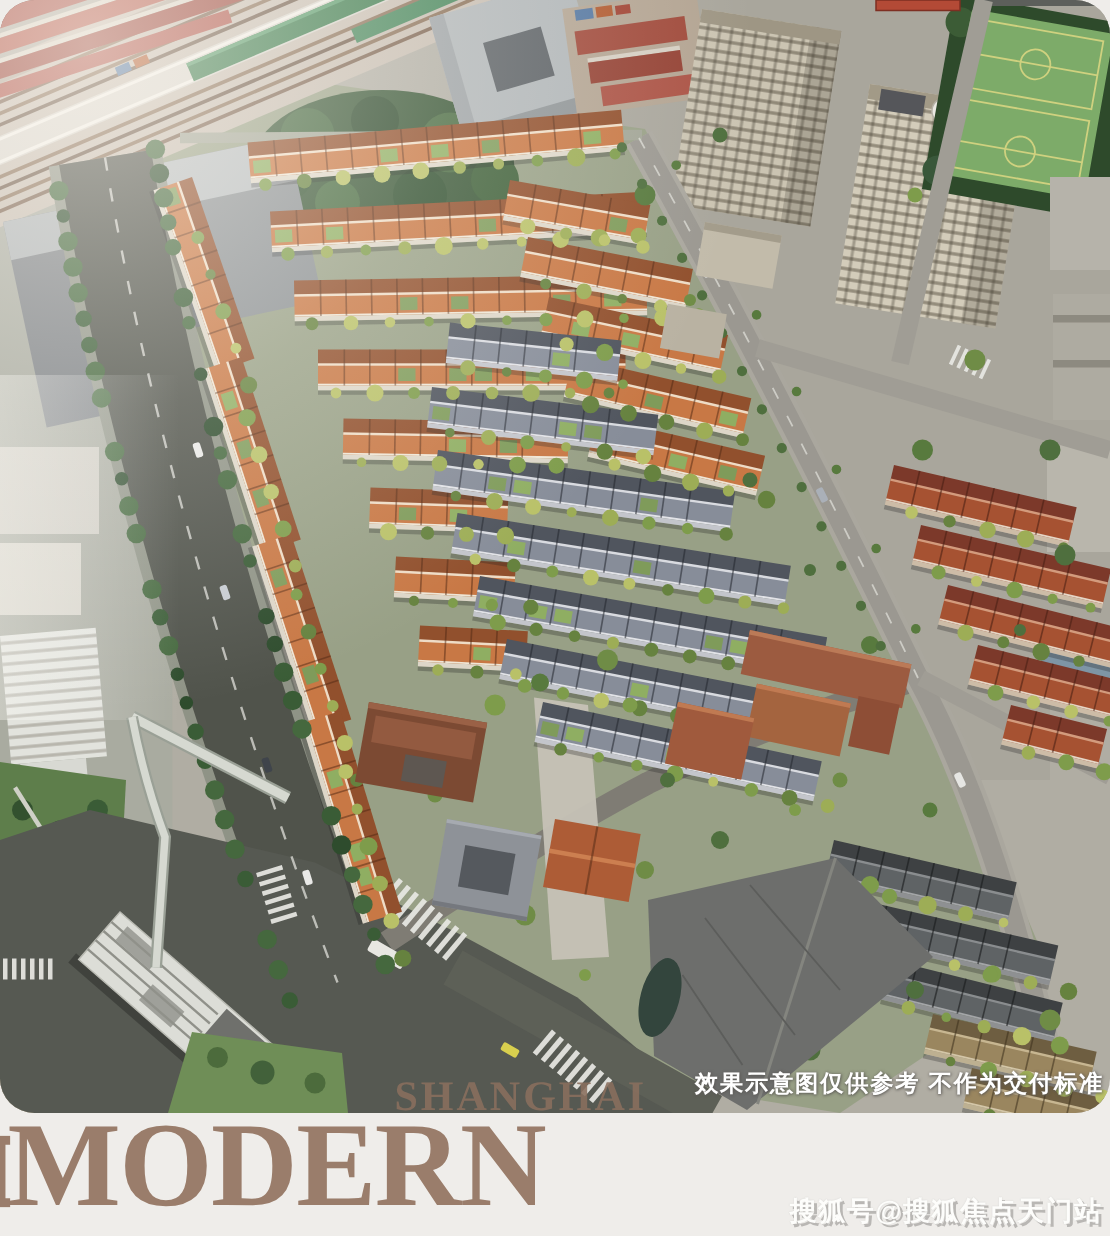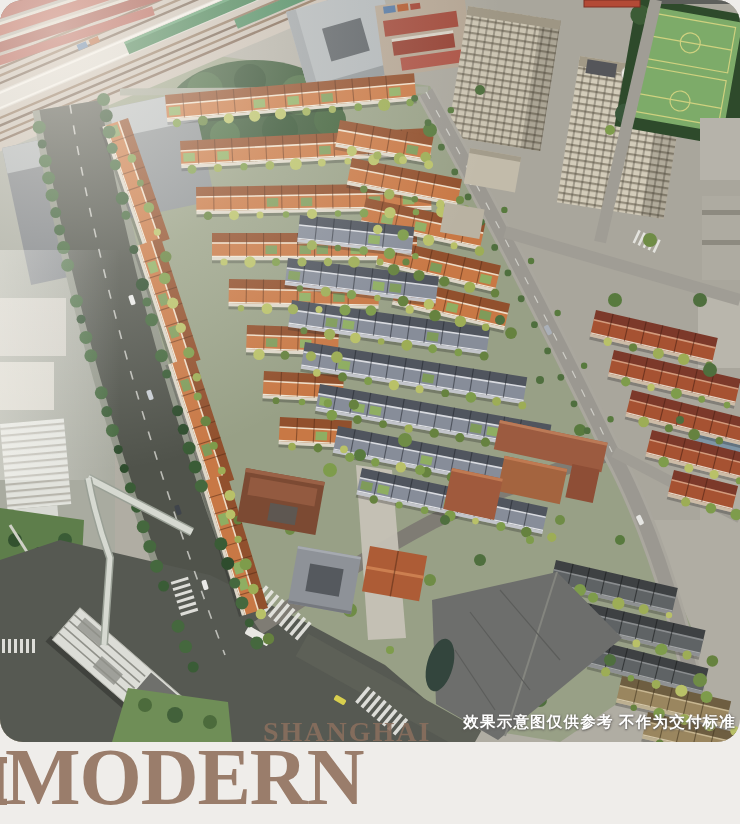--- a/index.html
+++ b/index.html
@@ -1243,14 +1243,15 @@
       <rect x="0" y="250" width="120" height="230" fill="url(#fadeL)" opacity=".6"></rect>
     </svg>
 
     <div class="shanghai">SHANGHAI</div>
     <div class="caption">效果示意图仅供参考 不作为交付标准</div>
   </div>
 
   <div class="band">
     <div class="sliver"></div>
     <div class="modern">MODERN</div>
+    <div class="watermark">搜狐号@搜狐焦点天门站</div>
   </div>
 </div>
 
 </body></html>

